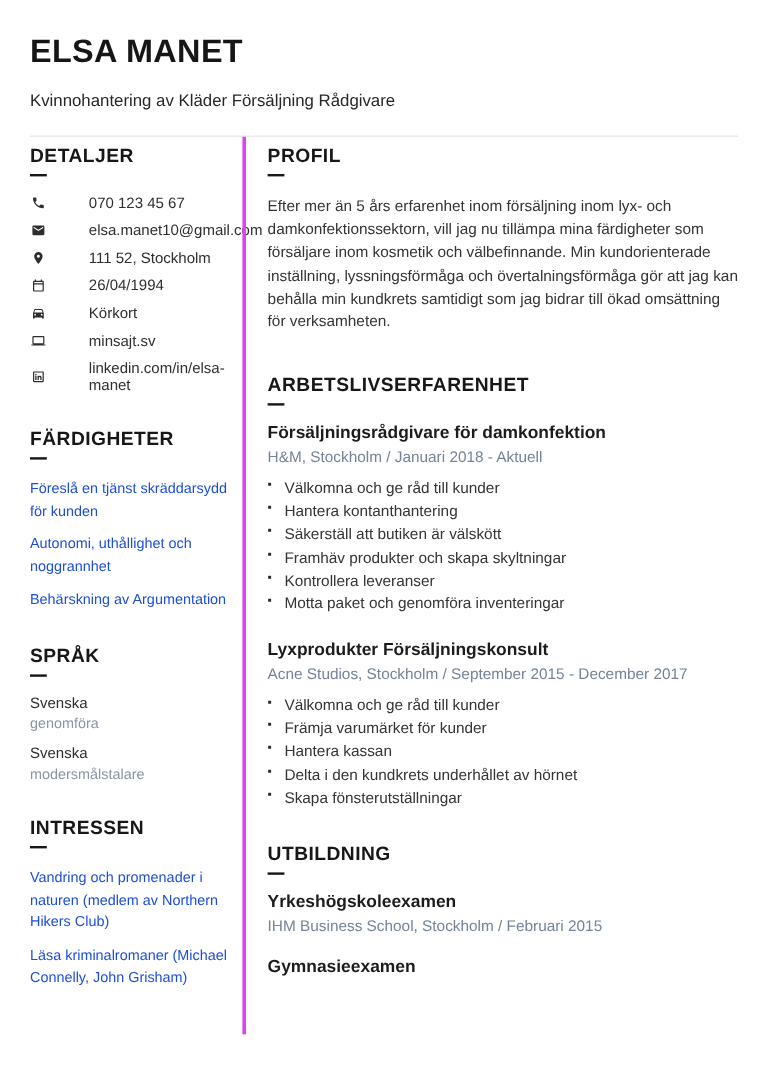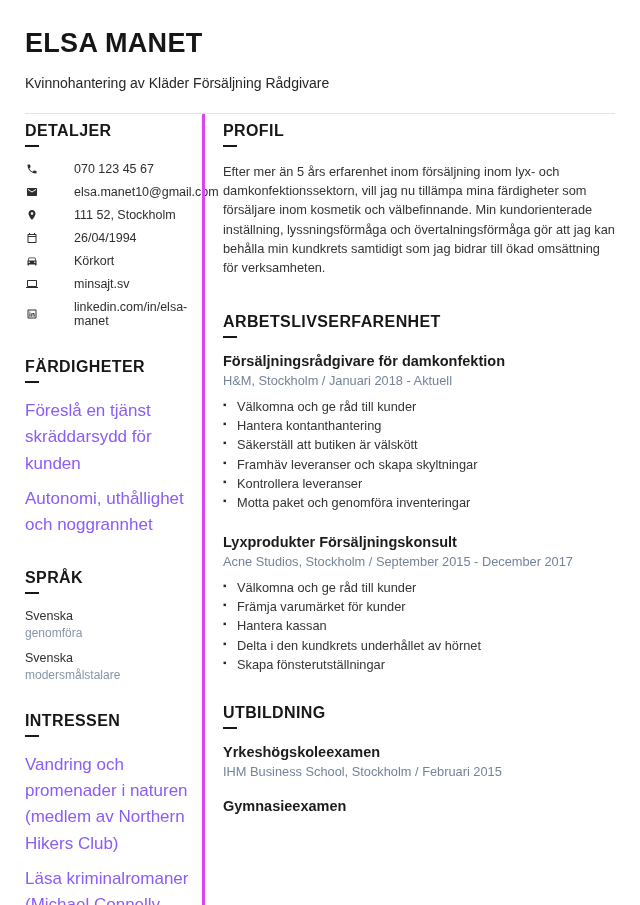--- a/index.html
+++ b/index.html
@@ -83,23 +83,23 @@
     flex-shrink: 0;
     display: inline-flex;
     align-items: center;
     justify-content: center;
     color: #2e2e2e;
   }
   .detail-item .icon svg { width: 12px; height: 12px; fill: currentColor; }
 
   
   .plain-item {
-    font-size: 17px;
+    font-size: 12px;
     line-height: 1.55;
-    color: #8b5cf6;
+    color: #1d4ed8;
     margin-bottom: 9px;
   }
 
   
   .lang-item { margin-bottom: 11px; }
   .lang-name { font-size: 12.5px; color: #2e2e2e; }
   .lang-level { font-size: 12px; color: #8795a7; margin-top: 3px; }
 
   
   .profile-text {
@@ -219,20 +219,21 @@
             <span>linkedin.com/in/elsa-manet</span>
           </div>
         </div>
       </div>
 
       <div class="section">
         <div class="section-title">FÄRDIGHETER</div>
         <div class="section-body">
           <div class="plain-item">Föreslå en tjänst skräddarsydd för kunden</div>
           <div class="plain-item">Autonomi, uthållighet och noggrannhet</div>
+          <div class="plain-item">Behärskning av Argumentation</div>
         </div>
       </div>
 
       <div class="section">
         <div class="section-title">SPRÅK</div>
         <div class="section-body">
           <div class="lang-item">
             <div class="lang-name">Svenska</div>
             <div class="lang-level">genomföra</div>
           </div>
@@ -266,21 +267,21 @@
         <div class="section-title">ARBETSLIVSERFARENHET</div>
         <div class="section-body">
 
           <div class="job">
             <div class="job-role">Försäljningsrådgivare för damkonfektion</div>
             <div class="meta-line">H&amp;M, Stockholm / Januari 2018 - Aktuell</div>
             <ul class="bullet-list">
               <li>Välkomna och ge råd till kunder</li>
               <li>Hantera kontanthantering</li>
               <li>Säkerställ att butiken är välskött</li>
-              <li>Framhäv leveranser och skapa skyltningar</li>
+              <li>Framhäv produkter och skapa skyltningar</li>
               <li>Kontrollera leveranser</li>
               <li>Motta paket och genomföra inventeringar</li>
             </ul>
           </div>
 
           <div class="job">
             <div class="job-role">Lyxprodukter Försäljningskonsult</div>
             <div class="meta-line">Acne Studios, Stockholm / September 2015 - December 2017</div>
             <ul class="bullet-list">
               <li>Välkomna och ge råd till kunder</li>

